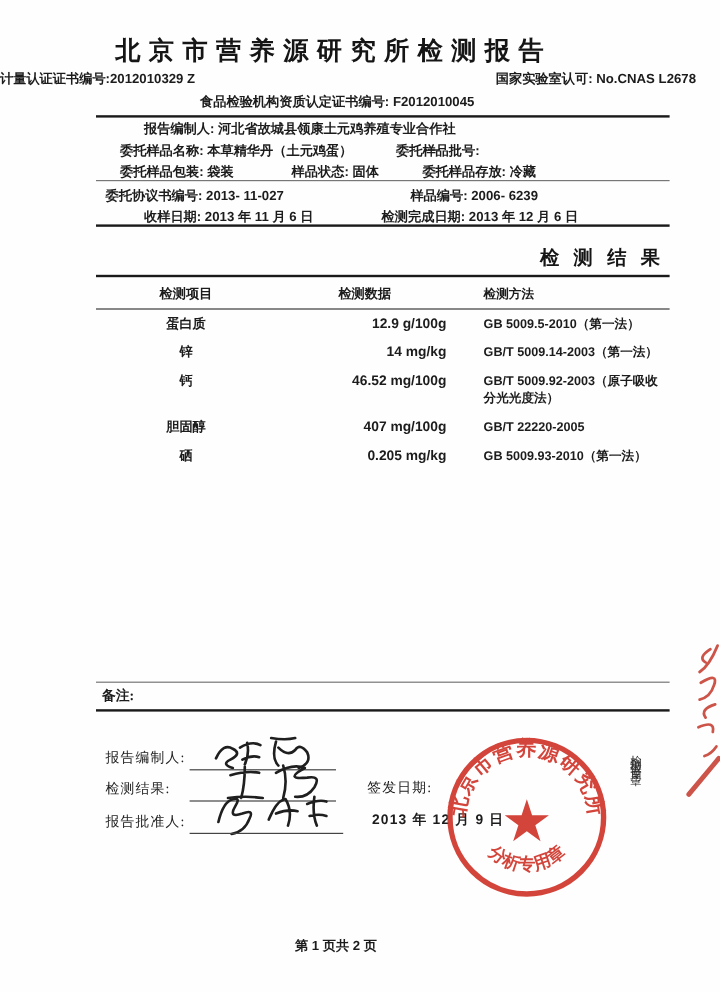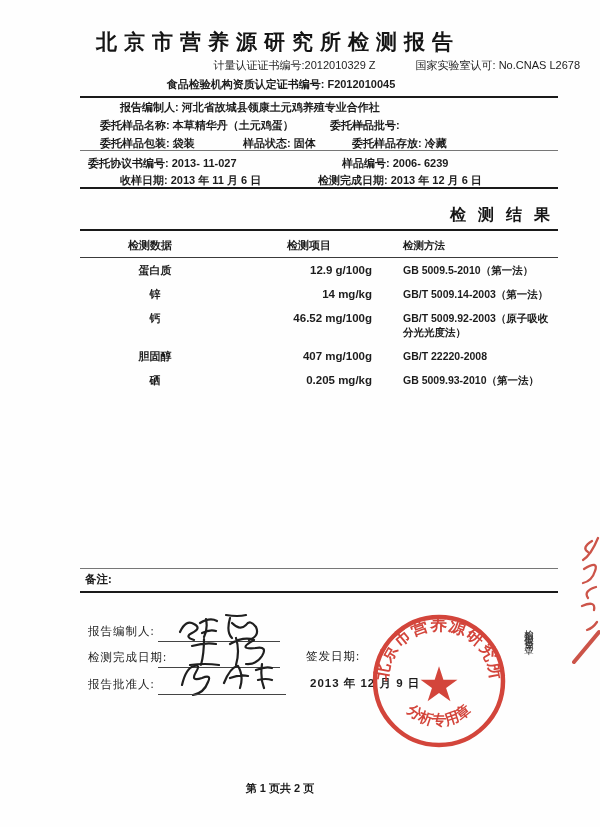--- a/index.html
+++ b/index.html
@@ -9,22 +9,22 @@
     background:#fefefe; overflow:hidden;
     font-family:"Liberation Sans","DejaVu Sans",sans-serif;
     color:#1c1c1c;
   }
   .abs { position:absolute; }
   .serif { font-family:"Liberation Serif","DejaVu Serif",serif; }
 
   
   .doc-title { top:28px; left:0; width:556px; text-align:center;
     font-size:21px; font-weight:bold; letter-spacing:7px; color:#151515; }
-  .cert-row { top:58px; left:0; width:580px; display:flex; justify-content:flex-end;
-    gap:40px; font-size:11px; font-weight:normal; }
+  .cert-row { top:58px; left:0; width:580px; display:flex; justify-content:space-between;
+    gap:40px; font-size:11px; font-weight:bold; }
   .cert-row2 { top:77px; left:0; width:562px; text-align:center; font-size:11px; font-weight:bold; }
 
   
   .rule { left:80px; width:478px; height:0; }
   .rule.thick { border-top:2.6px solid #1a1a1a; }
   .rule.thin  { border-top:1px solid #777; }
 
   
   .info span { position:absolute; font-size:11px; font-weight:bold; white-space:nowrap; }
 
@@ -92,43 +92,43 @@
     <span style="top:173px;left:318px">检测完成日期: 2013 年 12 月 6 日</span>
   </div>
 
   <div class="abs rule thick" style="top:187px"></div>
 
   <div class="abs section-title">检测结果</div>
   <div class="abs rule thick" style="top:229px"></div>
 
   <div class="abs rtable">
     <div class="tr thead">
+      <div class="td c-item">检测项目</div>
       <div class="td c-val hdr">检测数据</div>
-      <div class="td c-item">检测项目</div>
       <div class="td c-meth">检测方法</div>
     </div>
     <div class="tr">
       <div class="td c-item">蛋白质</div>
       <div class="td c-val">12.9 g/100g</div>
       <div class="td c-meth">GB 5009.5-2010（第一法）</div>
     </div>
     <div class="tr">
       <div class="td c-item">锌</div>
       <div class="td c-val">14 mg/kg</div>
       <div class="td c-meth">GB/T 5009.14-2003（第一法）</div>
     </div>
     <div class="tr">
       <div class="td c-item">钙</div>
       <div class="td c-val">46.52 mg/100g</div>
       <div class="td c-meth">GB/T 5009.92-2003（原子吸收分光光度法）</div>
     </div>
     <div class="tr">
       <div class="td c-item">胆固醇</div>
       <div class="td c-val">407 mg/100g</div>
-      <div class="td c-meth">GB/T 22220-2008</div>
+      <div class="td c-meth">GB/T 22220-2005</div>
     </div>
     <div class="tr">
       <div class="td c-item">硒</div>
       <div class="td c-val">0.205 mg/kg</div>
       <div class="td c-meth">GB 5009.93-2010（第一法）</div>
     </div>
     <div class="tr">
       <div class="td c-item"></div>
       <div class="td c-meth"></div>
     </div>
@@ -137,21 +137,21 @@
   <div class="abs rule thin" style="top:568px"></div>
   <div class="abs remarks-label serif">备注:</div>
   <div class="abs rule thick" style="top:591px"></div>
 
   <span class="abs sig-label serif" style="top:624px;left:88px">报告编制人:</span>
   <svg class="abs sig-svg" style="top:610px;left:172px" width="112" height="32" viewBox="0 0 112 32">
     <path d="M8,22 q6,-13 14,-8 q8,4 -2,9 q-8,4 2,7 M34,9 q2,10 -2,18 M28,13 q10,-6 17,-2 M30,23 q8,-4 14,-2 M58,8 q-4,14 2,20 M54,5 q12,2 20,0 M60,13 q8,8 14,2 q4,-6 10,2 q4,9 -7,13"></path>
   </svg>
   <div class="abs sig-line" style="top:641px;left:158px;width:122px"></div>
 
-  <span class="abs sig-label serif" style="top:650px;left:88px">检测完成日期:</span>
+  <span class="abs sig-label serif" style="top:650px;left:88px">检测结果:</span>
   <svg class="abs sig-svg" style="top:634px;left:182px" width="96" height="36" viewBox="0 0 96 36">
     <path d="M10,12 q14,-4 24,-2 M22,5 q0,15 -3,26 M8,31 q15,-2 29,0 M54,4 q4,13 0,27 M48,10 q14,-8 24,-4 q-18,10 2,8 q12,-2 6,8 q-6,9 -16,8"></path>
   </svg>
   <div class="abs sig-line" style="top:667px;left:158px;width:122px"></div>
 
   <span class="abs sig-label serif" style="top:677px;left:88px">报告批准人:</span>
   <svg class="abs sig-svg" style="top:657px;left:172px" width="122" height="40" viewBox="0 0 122 40">
     <path d="M10,28 q4,-17 12,-19 q7,-2 2,6 q-6,10 6,6 q10,-4 6,4 q-4,11 -15,13 M52,26 q6,-15 13,-17 M66,9 q6,10 2,22 M58,21 q10,-4 18,-2 M90,7 q-2,14 2,24 M84,13 q10,-4 16,-2 M86,23 q8,-2 14,0"></path>
   </svg>
   <div class="abs sig-line" style="top:694px;left:158px;width:128px"></div>

